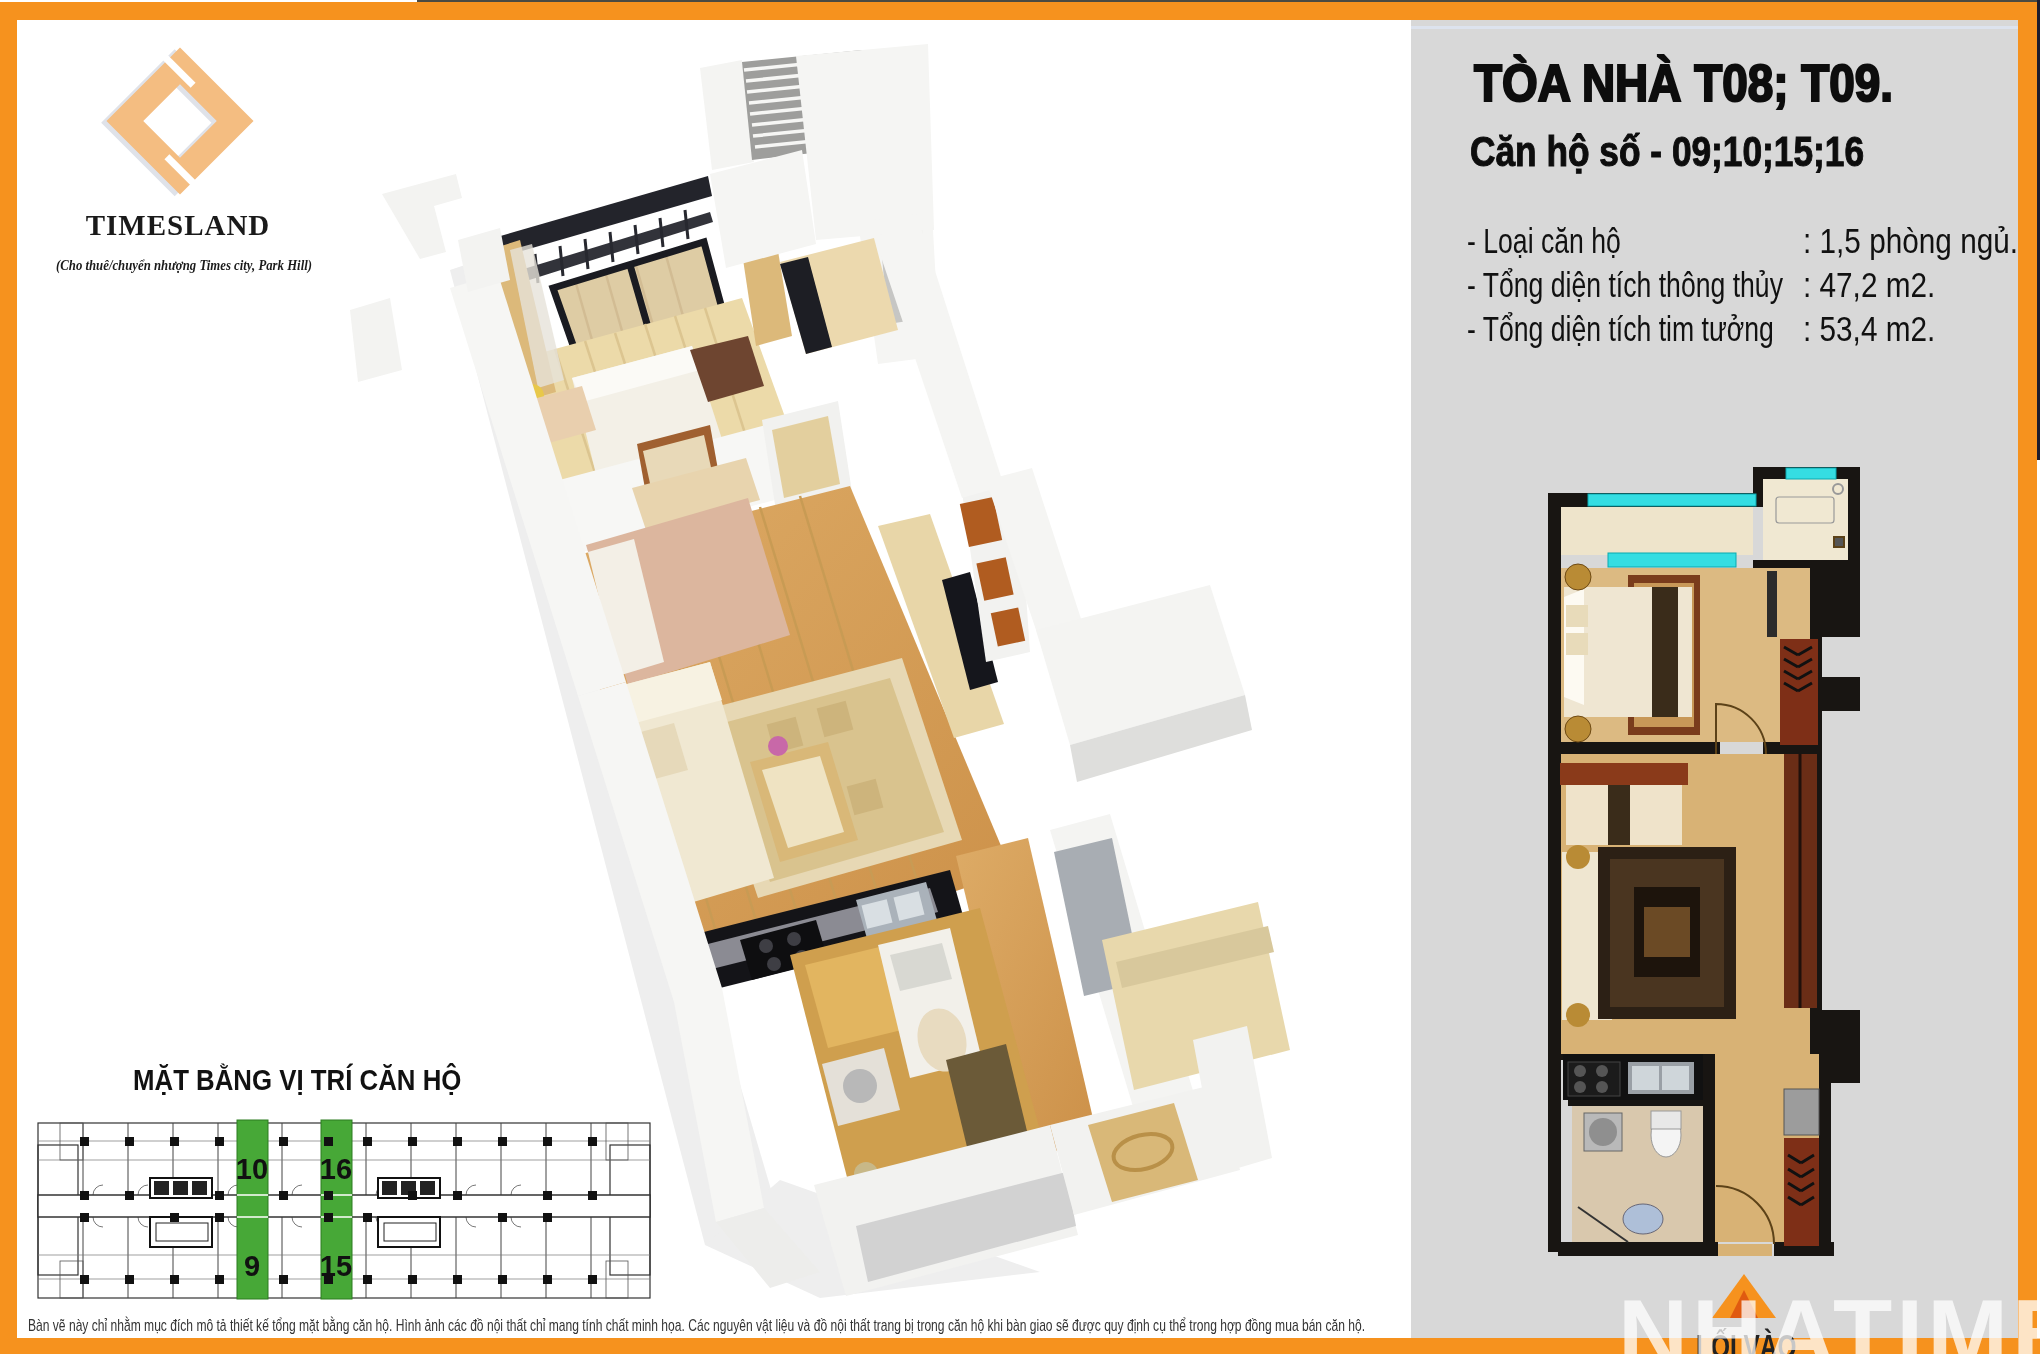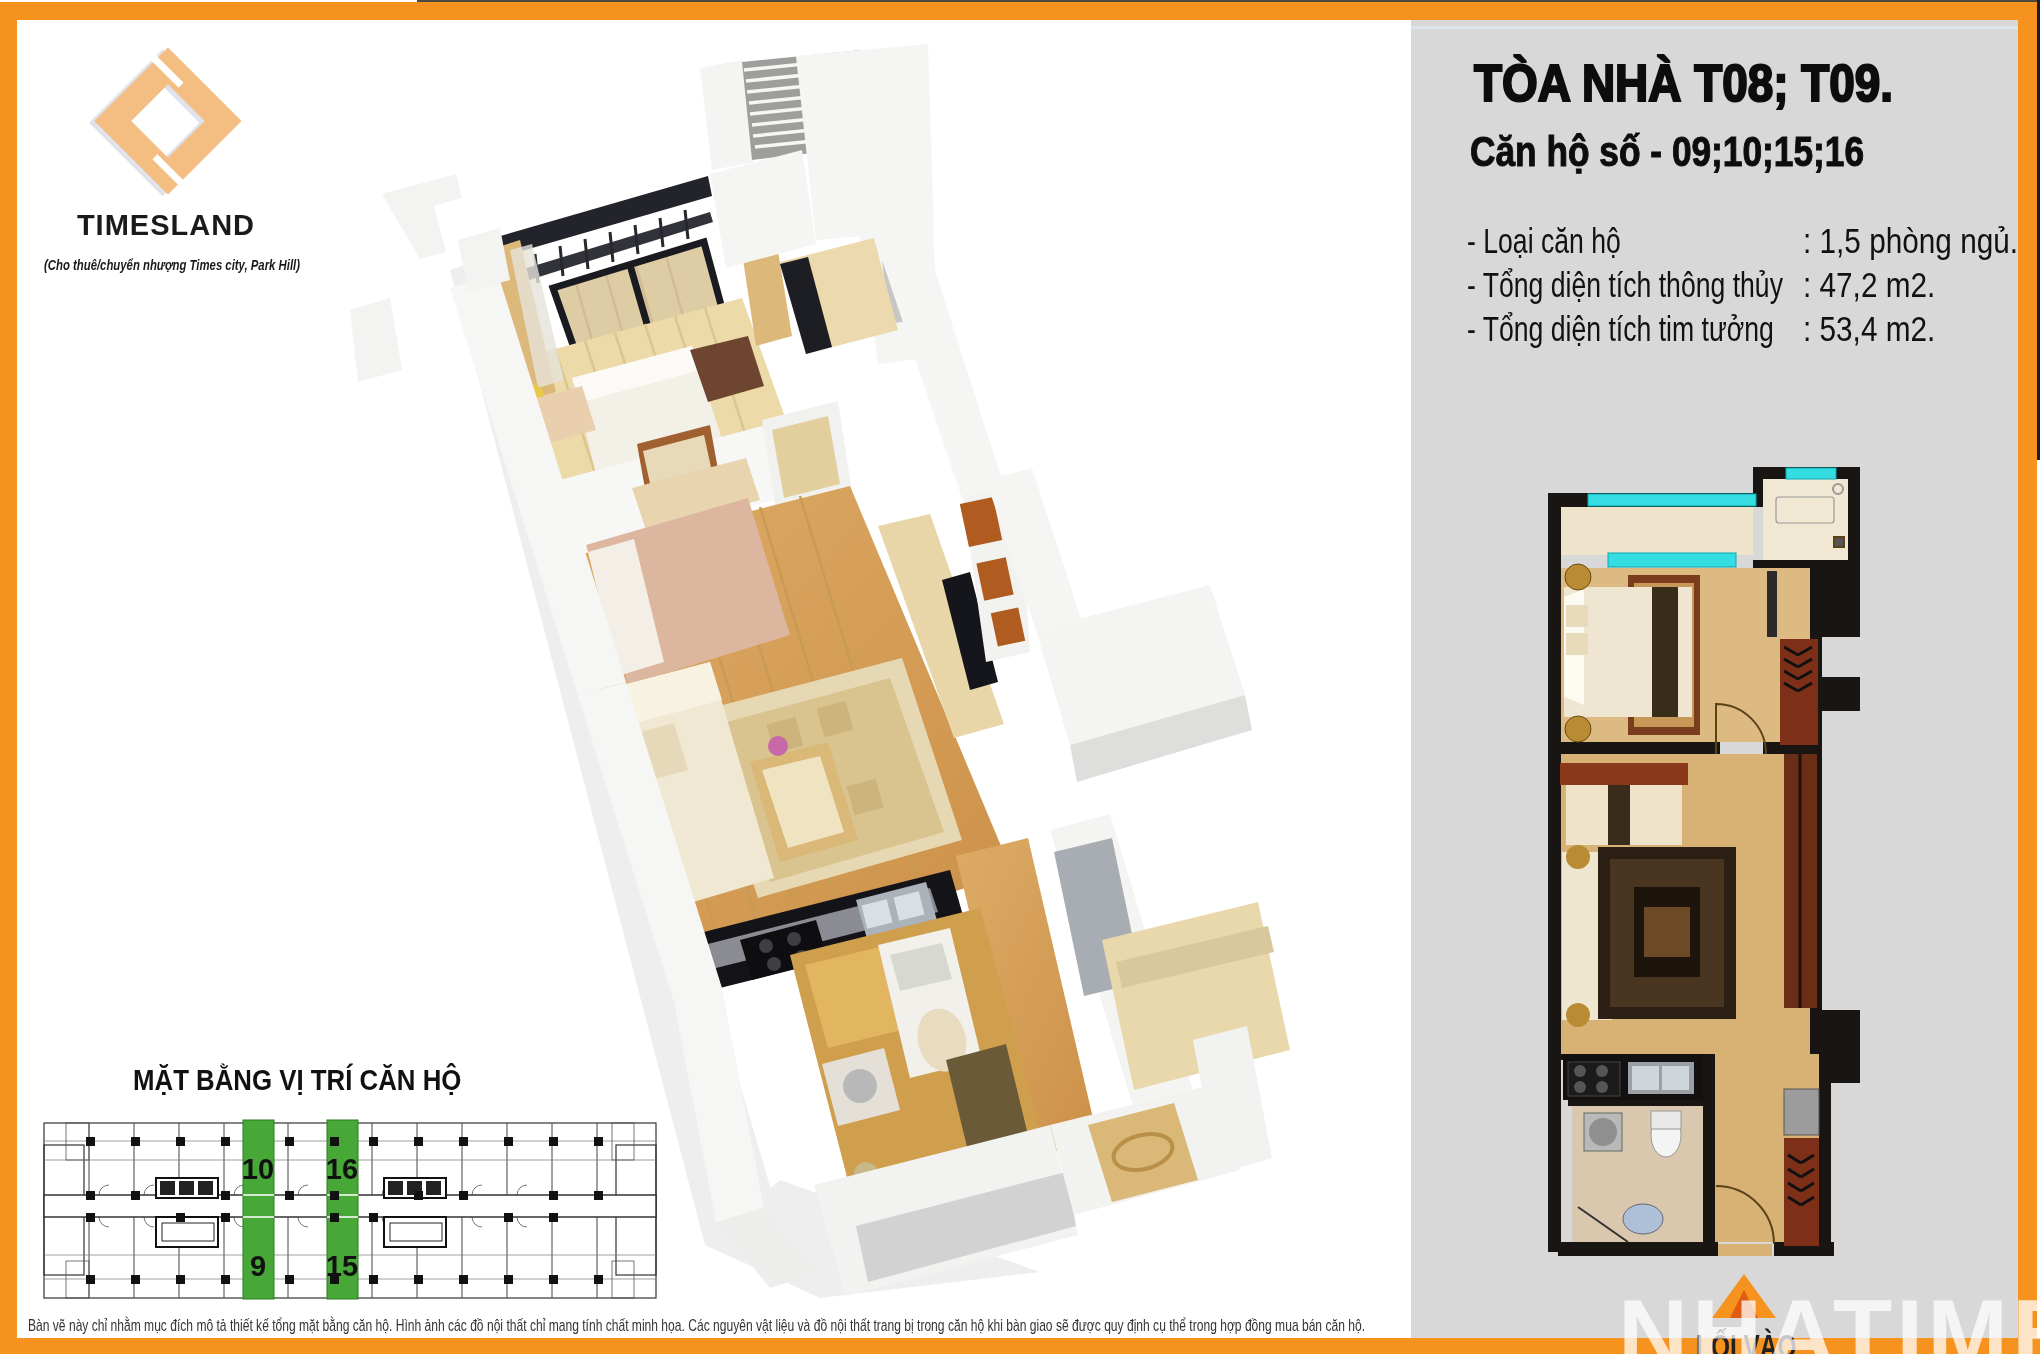--- a/index.html
+++ b/index.html
@@ -6,21 +6,21 @@
   body{width:2040px;height:1354px;position:relative;overflow:hidden;background:#ffffff;
        font-family:"Liberation Sans", sans-serif;}
   .abs{position:absolute;}
 </style>
 </head>
 <body>
 
 <div class="abs" style="left:1411px;top:20px;width:607px;height:1318px;background:#d8d8d8;"></div>
 <div class="abs" style="left:1411px;top:26px;width:607px;height:3px;background:#dde3ee;"></div>
 
-<div class="abs" style="left:28px;top:20px;width:420px;height:280px;">
+<div class="abs" style="left:40px;top:20px;width:420px;height:280px;font-family:Liberation Serif, serif;">
 <svg width="420" height="280" viewBox="0 0 420 280">
   <g transform="translate(140,101)">
     <g transform="rotate(45)">
       <path d="M-52,-52 h104 v104 h-104 Z M-26,-26 v52 h52 v-52 Z" fill="#dfe2e9" fill-rule="evenodd" transform="translate(-2.5,5)"></path>
       <path d="M-52,-52 h104 v104 h-104 Z M-26,-26 v52 h52 v-52 Z" fill="#f4bd81" fill-rule="evenodd"></path>
       <rect x="-60" y="-38" width="44" height="7" fill="#ffffff"></rect>
       <rect x="16" y="31" width="44" height="7" fill="#ffffff"></rect>
     </g>
   </g>
   <text x="138" y="215" font-size="29" font-weight="bold" fill="#1a1a1a" text-anchor="middle" style="letter-spacing:1px;">TIMESLAND</text>
@@ -37,21 +37,21 @@
   <div>- Tổng diện tích tim tưởng</div>
 </div>
 <div class="abs" style="left:1803px;top:219px;font-size:35px;color:#111;line-height:44px;white-space:nowrap;transform:scaleX(0.85);transform-origin:left top;">
   <div>: 1,5 phòng ngủ.</div>
   <div>: 47,2 m2.</div>
   <div>: 53,4 m2.</div>
 </div>
 
 <div class="abs" style="left:133px;top:1064px;font-size:29px;font-weight:bold;color:#111;transform:scaleX(0.89);transform-origin:left top;">MẶT BẰNG VỊ TRÍ CĂN HỘ</div>
 
-<div class="abs" style="left:36px;top:1115px;width:635px;height:195px;">
+<div class="abs" style="left:30px;top:1115px;width:635px;height:195px;">
 <svg width="635" height="195" viewBox="0 0 635 195">
   <g stroke="#333" stroke-width="1.2" fill="none">
     <rect x="8" y="8" width="612" height="175" fill="#ffffff"></rect>
     <rect x="8" y="30" width="40" height="130"></rect>
     <rect x="580" y="30" width="40" height="130"></rect>
   </g>
   <g stroke="#444" stroke-width="1">
     <line x1="53" y1="8" x2="53" y2="183"></line>
         <line x1="98" y1="8" x2="98" y2="183"></line>
     <line x1="143" y1="8" x2="143" y2="183"></line>

